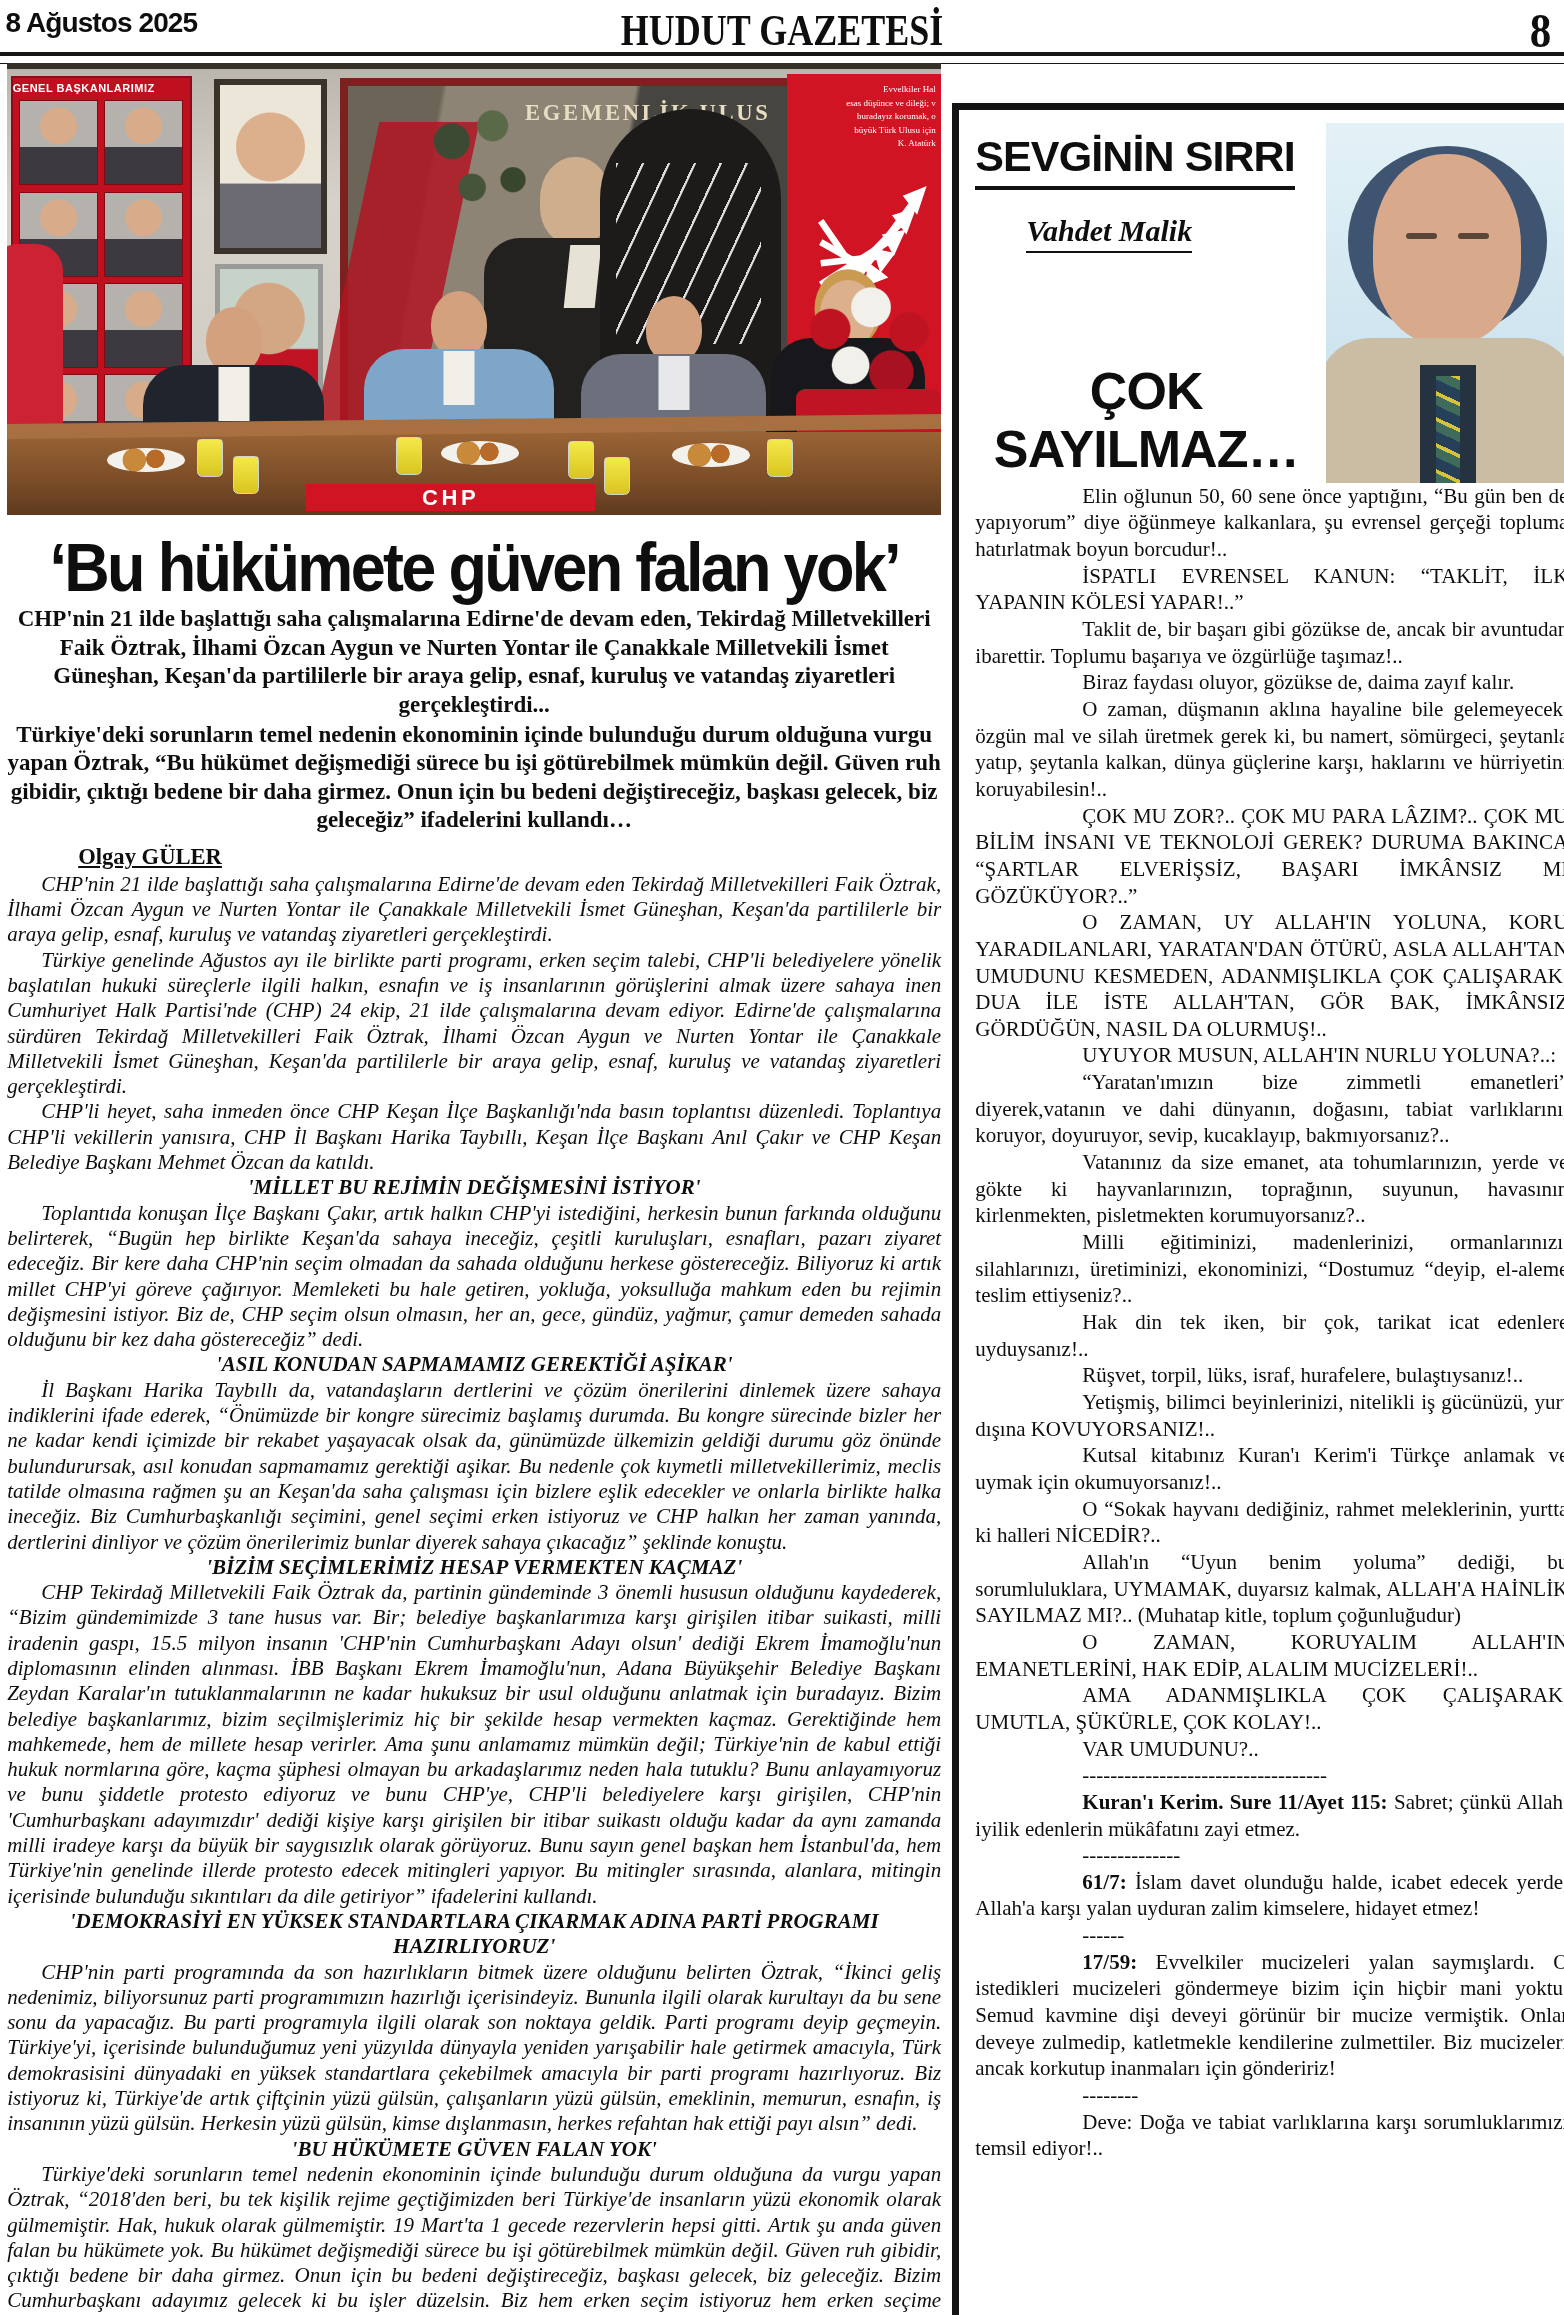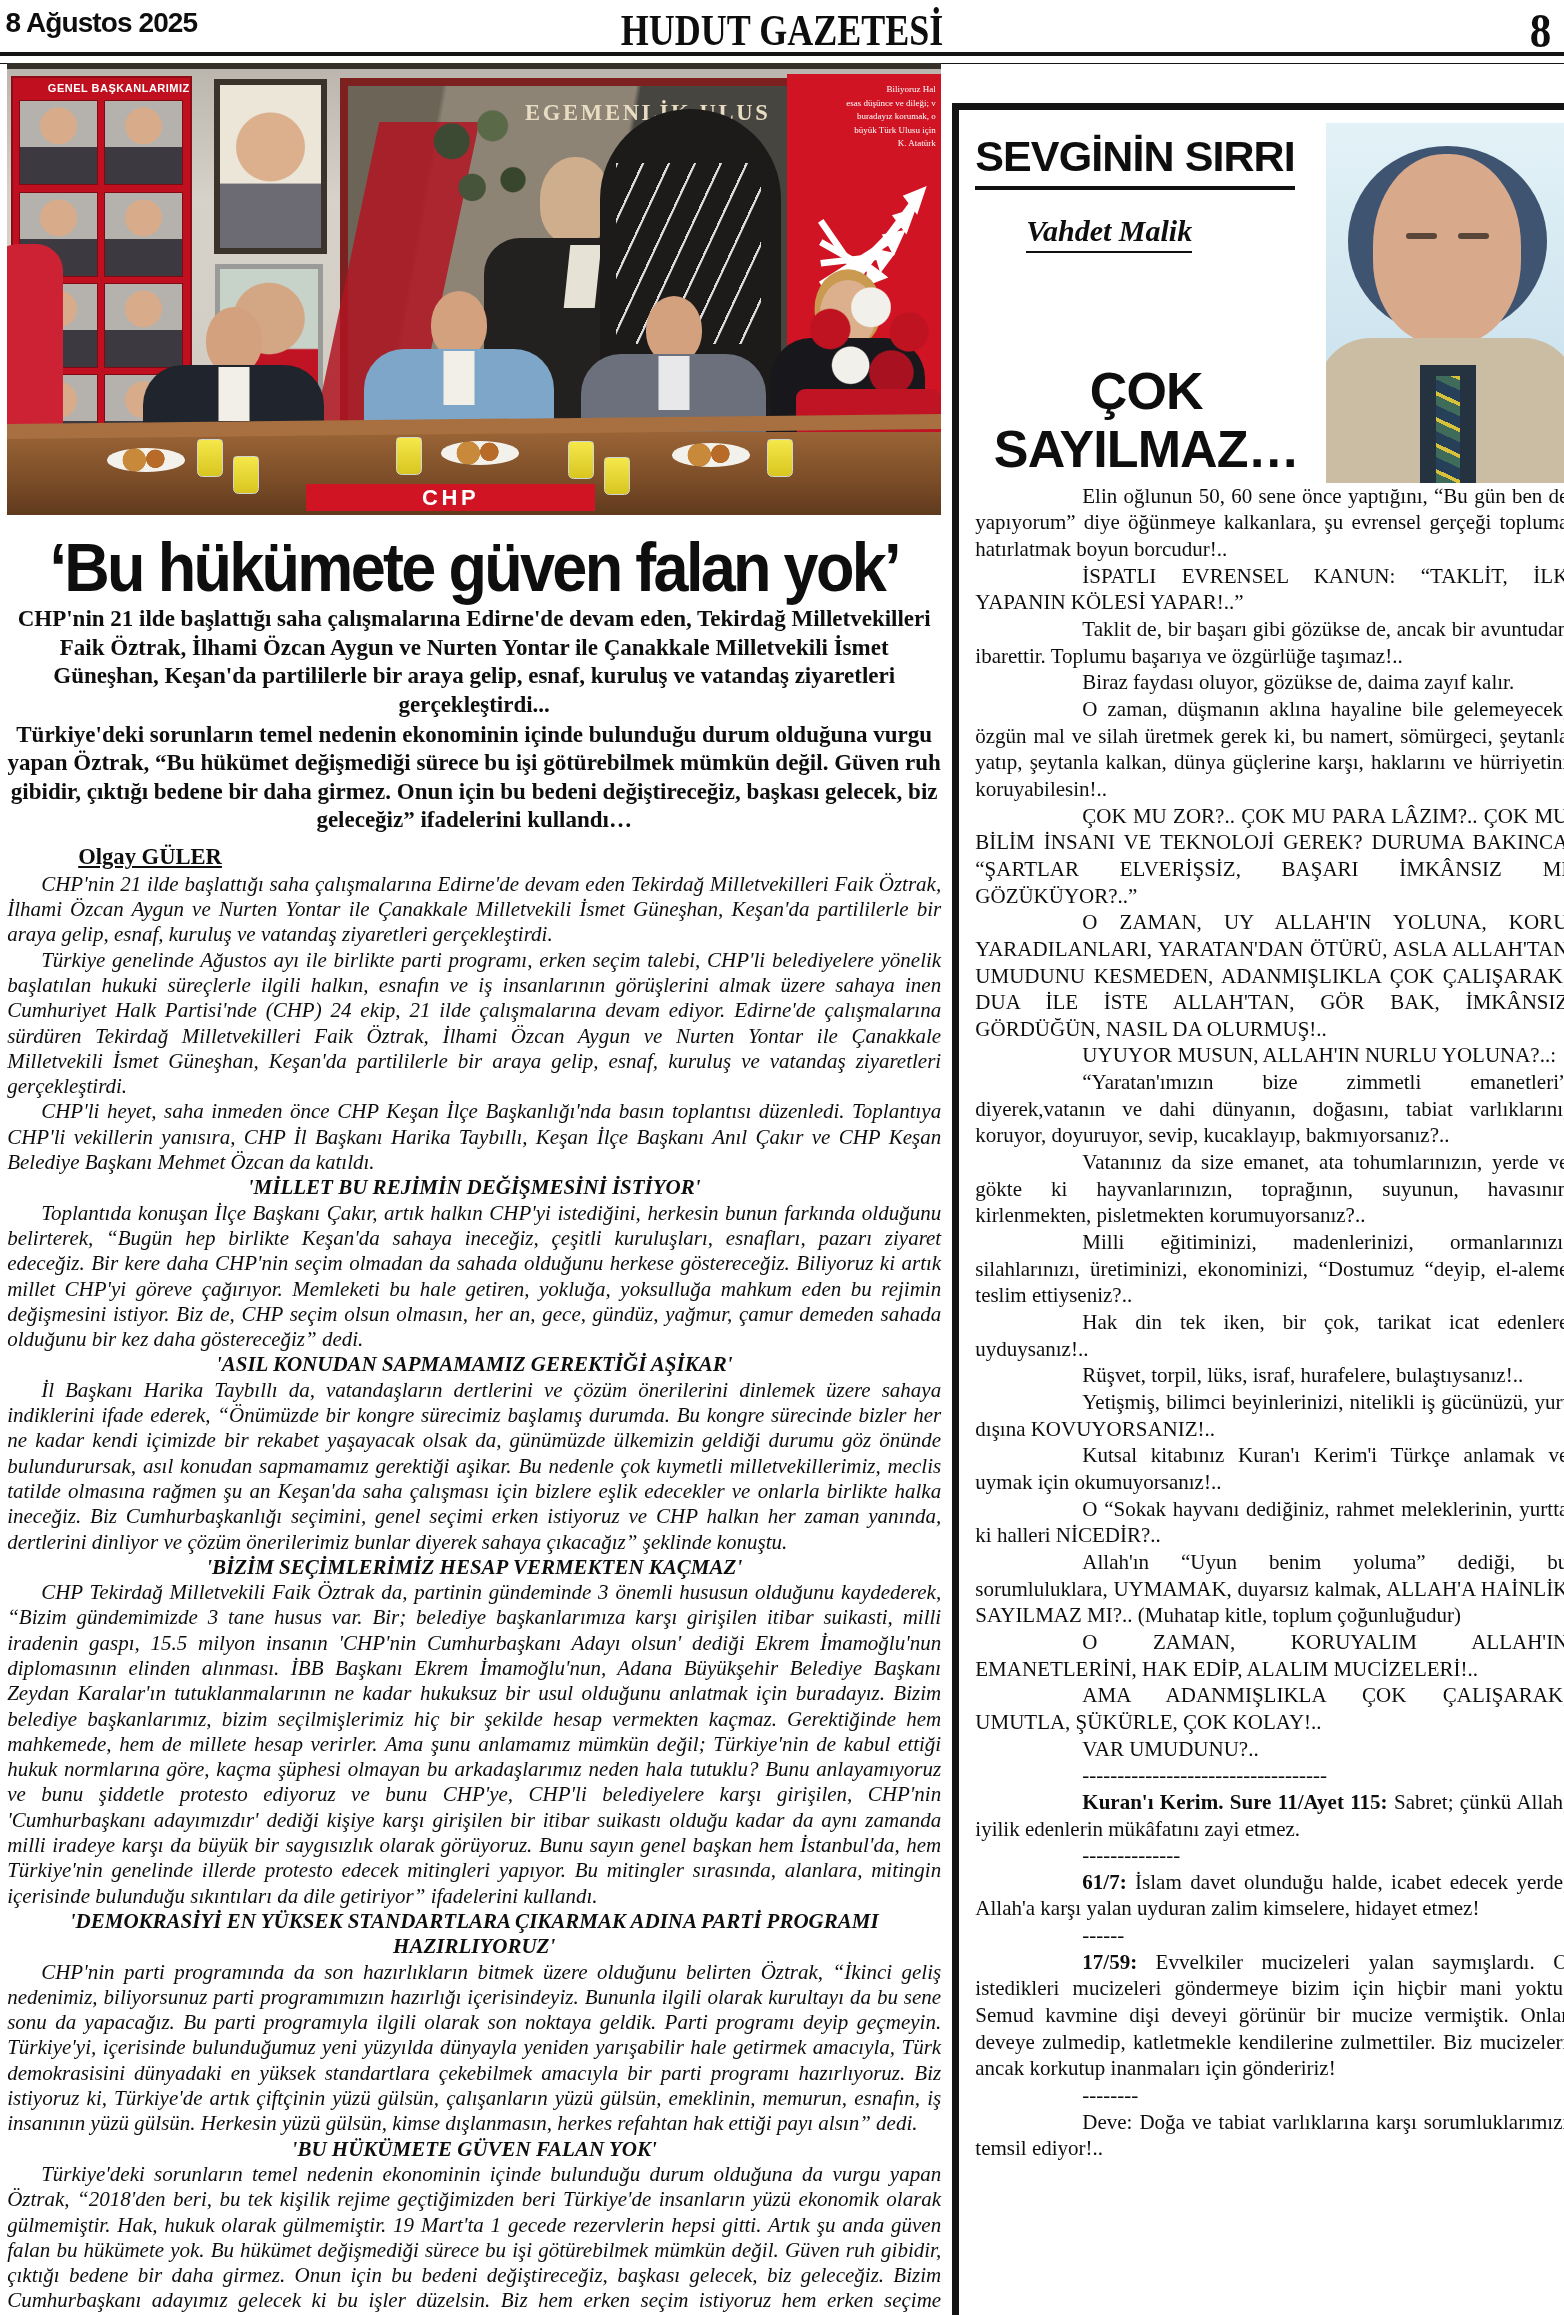--- a/index.html
+++ b/index.html
@@ -13,21 +13,21 @@
   .hdr-date{position:absolute;left:5.4px;top:7.2px;font-family:"Liberation Sans",sans-serif;font-weight:bold;font-size:28px;letter-spacing:-0.9px;}
   .hdr-masthead{position:absolute;left:0;right:0;top:3.6px;text-align:center;font-family:"Liberation Serif",serif;font-weight:bold;font-size:36px;letter-spacing:0px;transform:scaleY(1.25);transform-origin:top center;}
   .hdr-pagenum{position:absolute;right:12.7px;top:1.8px;font-family:"Liberation Serif",serif;font-weight:bold;font-size:43px;transform:scaleY(1.15);transform-origin:top right;}
   .hdr-rule{position:absolute;top:52px;left:0;right:0;height:7.2px;border-top:4.5px solid #151515;border-bottom:1.8px solid #151515;}
   
   .article{position:absolute;left:7.2px;top:63px;width:934px;}
   
   .photo{position:relative;height:452px;background:linear-gradient(#b9b4ac,#d6d2ca 30%,#cfcabf);overflow:hidden;}
   .p-topstrip{position:absolute;top:0;left:0;right:0;height:6.3px;background:#35302a;}
   .p-poster{position:absolute;left:3.6px;top:12.7px;width:177px;height:398px;background:#c01020;border:2.7px solid #8c0d18;}
-  .p-poster-title{color:#fff;font-family:"Liberation Sans",sans-serif;font-weight:bold;font-size:11px;text-align:right;margin-top:4.5px;letter-spacing:0.5px;}
+  .p-poster-title{color:#fff;font-family:"Liberation Sans",sans-serif;font-weight:bold;font-size:11px;text-align:left;margin-top:4.5px;letter-spacing:0.5px;}
   .p-grid{display:grid;grid-template-columns:1fr 1fr;gap:6.3px;padding:6.3px;}
   .p-cell{height:83px;background:
       radial-gradient(circle at 50% 30%, #d8ab8a 0 26%, rgba(0,0,0,0) 27%),
       linear-gradient(#b5b2ae 0 55%, #3c3a40 56%);
       border:0.9px solid #7e0a14;}
   .p-frames{position:absolute;left:201px;top:0;width:122px;height:100%;}
   .p-frame1{position:absolute;left:5.4px;top:16.3px;width:101px;height:163px;border:6.3px solid #39332c;background:
       radial-gradient(circle at 50% 38%, #dcb08d 0 30%, rgba(0,0,0,0) 31%),
       linear-gradient(#ece6d8 0 60%, #6c6a72 61%);}
   .p-frame2{position:absolute;left:7.2px;top:201px;width:98px;height:165px;border:5.4px solid #9a9a98;background:
@@ -155,21 +155,21 @@
         <div class="p-ata-shirt"></div>
       </div>
       <div class="p-arch">
         <div class="p-rays"></div>
       </div>
     </div>
 
     <div class="p-panel">
       <div class="p-panel-lines">
 
-      <div><span>Biliyoruz Hal</span></div>
+      <div><span>Evvelkiler Hal</span></div>
           <div><span>esas düşünce ve dileği; v</span></div>
           <div><span>buradayız korumak, o</span></div>
           <div><span>büyük Türk Ulusu için</span></div>
           <div><span>K. Atatürk</span></div>
         </div>
       <svg class="p-chp-logo" viewBox="0 0 100 130">
         <g stroke="#ffffff" stroke-width="5" fill="#ffffff">
           <line x1="12" y1="120" x2="88" y2="18"></line>
           <polygon points="88,18 78,22 84,30"></polygon>
           <line x1="12" y1="104" x2="80" y2="34"></line>

